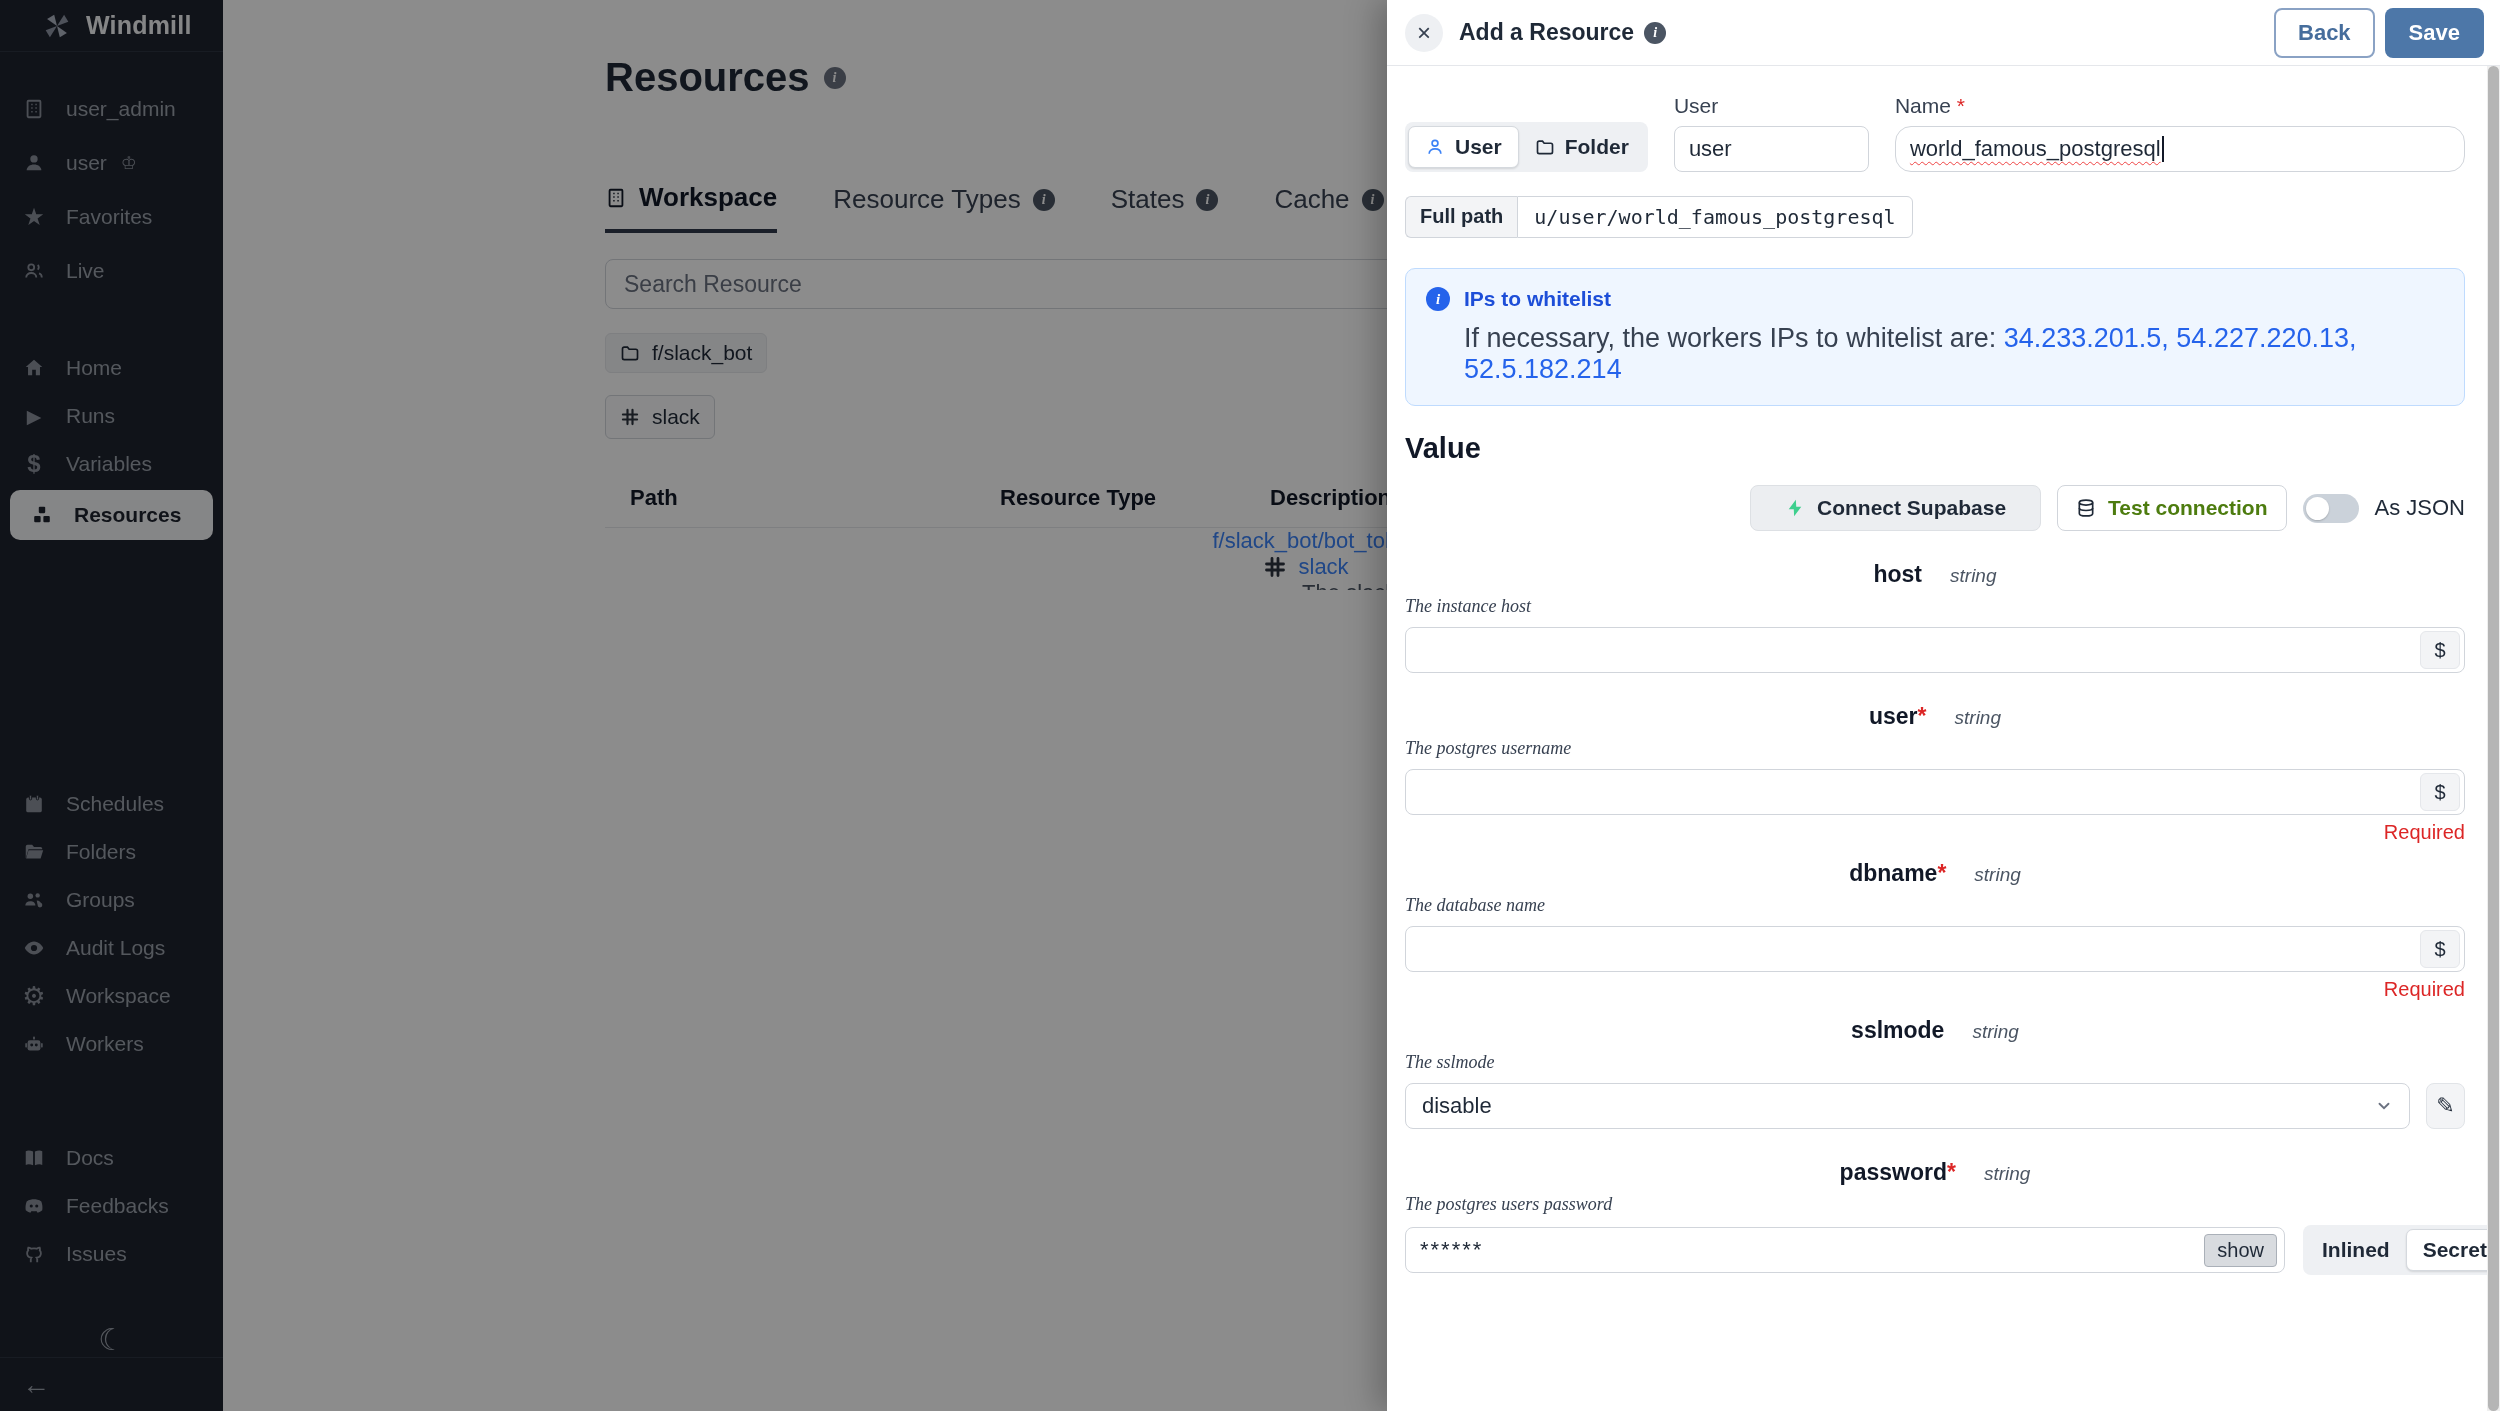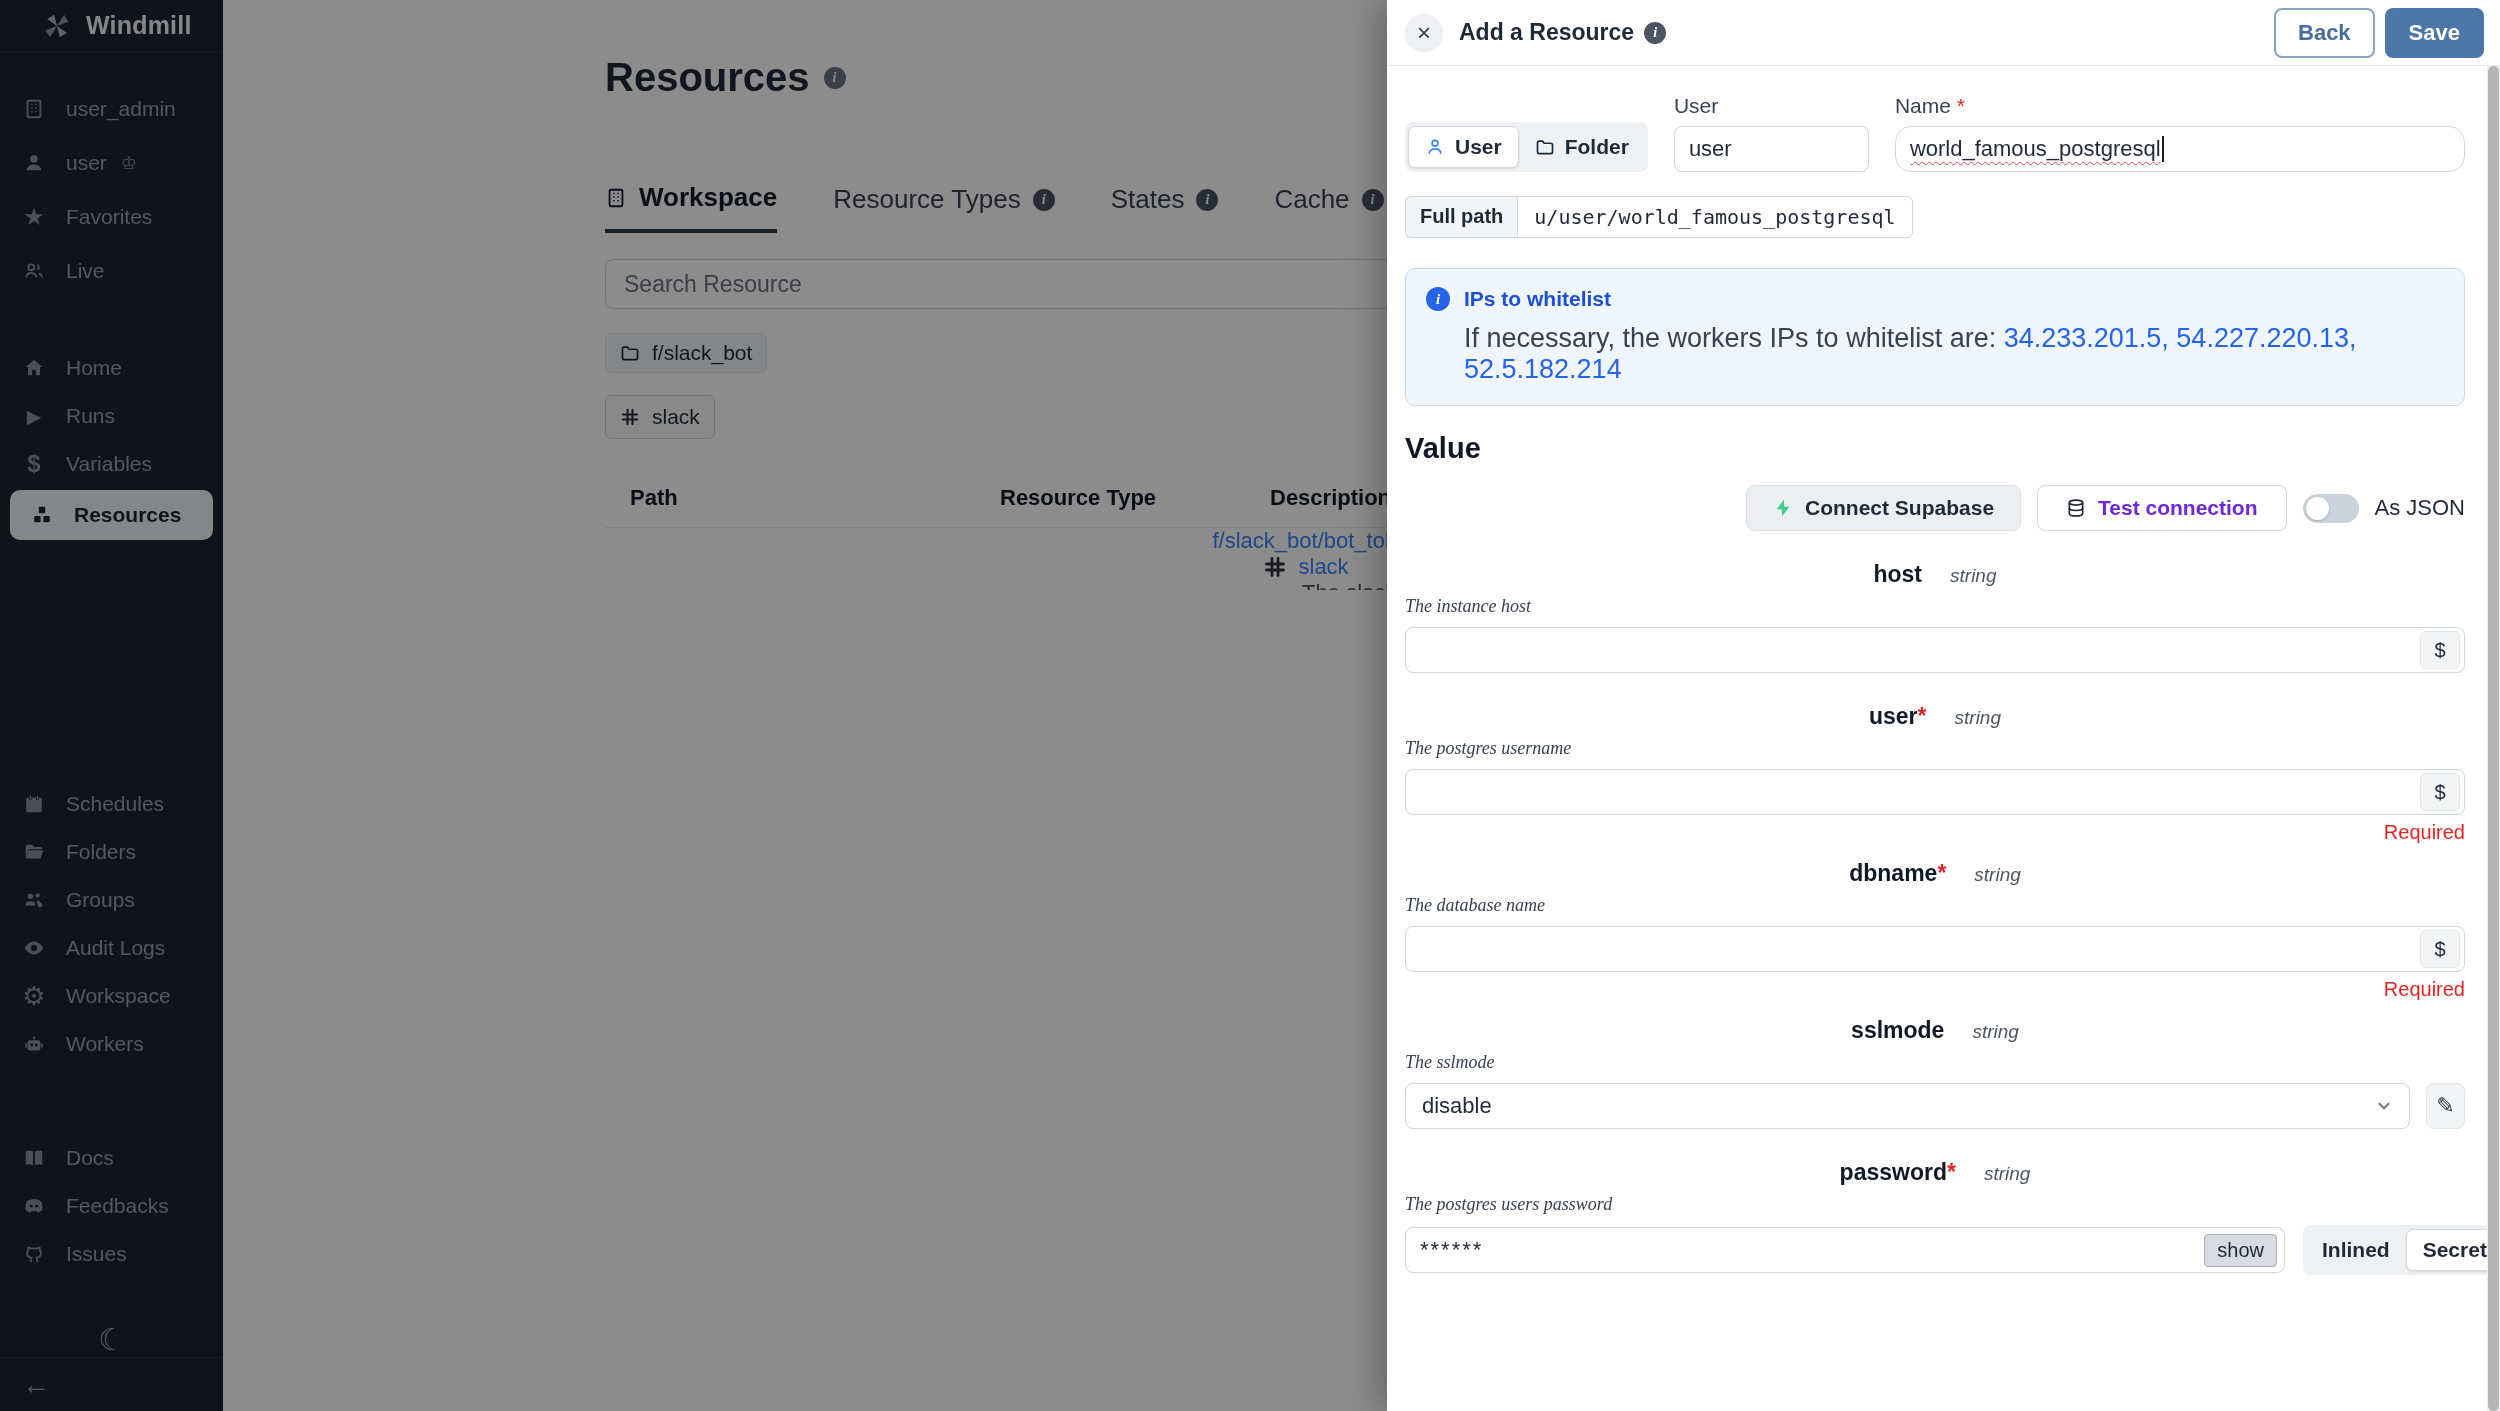--- a/index.html
+++ b/index.html
@@ -109,23 +109,23 @@
   .infobox-title-row { display:flex; align-items:center; gap:14px; }
   .info-blue { width:24px; height:24px; border-radius:50%; background:#2563eb; color:#fff;
     display:inline-flex; align-items:center; justify-content:center; font-size:15px; font-weight:bold;
     font-family:"Liberation Serif",serif; font-style:italic; flex:0 0 24px; }
   .infobox-title { color:#1d4ed8; font-weight:bold; font-size:21px; }
   .infobox-body { margin-top:12px; margin-left:38px; font-size:27px; color:#374151; }
   .infobox-body .ips { color:#2563eb; }
   .value-h { margin-top:26px; font-size:29px; font-weight:bold; color:#111827; }
   .actions-row { display:flex; justify-content:flex-end; align-items:center; gap:16px; margin-top:20px; }
   .btn-light { display:flex; align-items:center; gap:12px; background:#eceef1; border:1px solid #dde0e4;
-    border-radius:8px; font-size:21px; font-weight:bold; color:#1f2937; padding:10px 26px; cursor:pointer; }
+    border-radius:8px; font-size:21px; font-weight:bold; color:#1f2937; padding:10px 34px; cursor:pointer; }
   .btn-white { display:flex; align-items:center; gap:12px; background:#fff; border:1px solid #d1d5db;
-    border-radius:8px; font-size:21px; font-weight:bold; color:#6d28d9; padding:10px 28px; cursor:pointer; }
+    border-radius:8px; font-size:21px; font-weight:bold; color:#4d7c0f; padding:10px 18px; cursor:pointer; }
   .toggle { width:56px; height:29px; border-radius:15px; background:#cbd2da; position:relative;
     cursor:pointer; }
   .toggle .knob { position:absolute; left:3px; top:3px; width:23px; height:23px; border-radius:50%;
     background:#fff; box-shadow:0 1px 2px rgba(0,0,0,.2); }
   .tgl-label { font-size:22px; color:#1f2937; }
 
   .field { margin-top:30px; }
   .fhead { display:flex; align-items:baseline; gap:28px;justify-content:center; }
   .fname { font-size:23px; font-weight:bold; color:#111827; }
   .ftype { font-size:19px; font-style:italic; color:#4b5563; }

